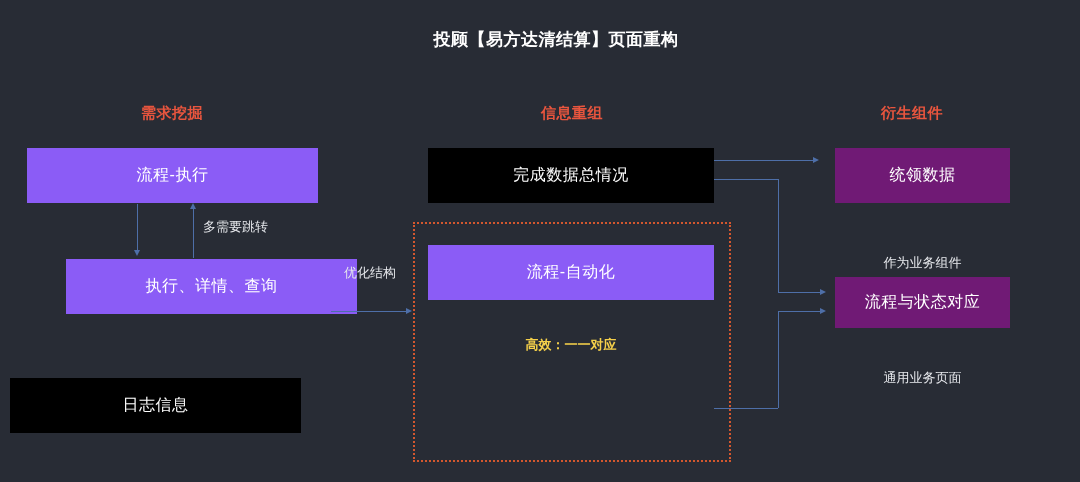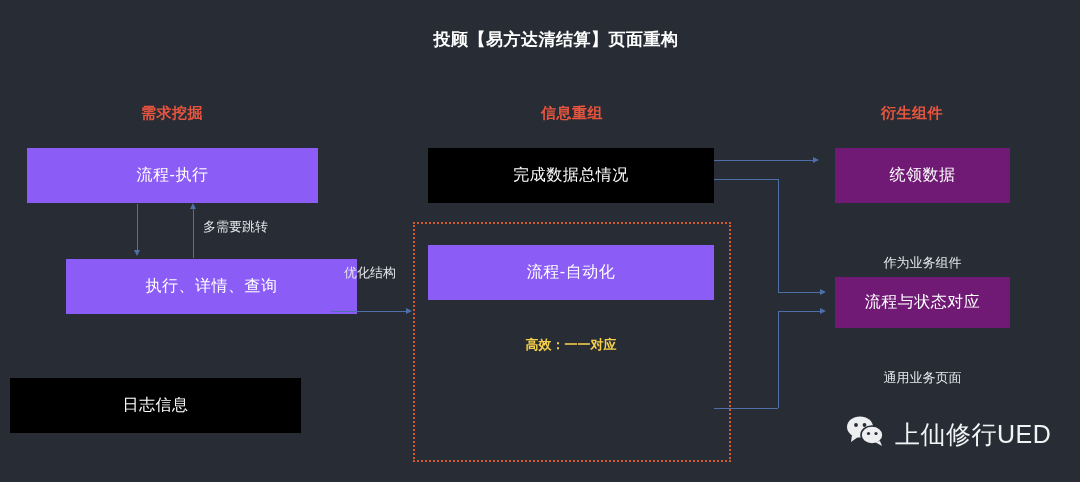--- a/index.html
+++ b/index.html
@@ -157,29 +157,14 @@
   <div class="ln v" style="left:778px; top:311px; height:97px;"></div>
   <div class="ln h" style="left:778px; top:311px; width:44px;"></div>
   <div class="arrow right" style="left:820px; top:307.5px;"></div>
 
   <div class="box orange" style="left:835px; top:148px; width:175px; height:55px;">统领数据</div>
   <div class="note" style="left:835px; top:226px; width:175px;margin-top:28px;">作为业务组件</div>
 
   <div class="box orange" style="left:835px; top:277px; width:175px; height:51px;">流程与状态对应</div>
   <div class="note" style="left:835px; top:369px; width:175px;">通用业务页面</div>
 
-  <div class="wm" style="left:846px; top:415px;">
-    <span style="display:inline-block;">
-      <svg width="40" height="32" viewBox="0 0 40 32">
-        <ellipse cx="14" cy="12" rx="13" ry="10.5" fill="#eceef0"></ellipse>
-        <polygon points="6,20 5,27 12,22" fill="#eceef0"></polygon>
-        <circle cx="10" cy="10" r="1.9" fill="#282c35"></circle>
-        <circle cx="18.5" cy="10" r="1.9" fill="#282c35"></circle>
-        <ellipse cx="26" cy="20" rx="11" ry="9" fill="#eceef0" stroke="#282c35" stroke-width="1.6"></ellipse>
-        <polygon points="34,26 36,31 29,27" fill="#eceef0"></polygon>
-        <circle cx="22.5" cy="18.5" r="1.6" fill="#282c35"></circle>
-        <circle cx="30" cy="18.5" r="1.6" fill="#282c35"></circle>
-      </svg>
-    </span>
-    <span class="wm-text">上仙修行UED</span>
-  </div>
 
 </div>
 
 </body></html>

